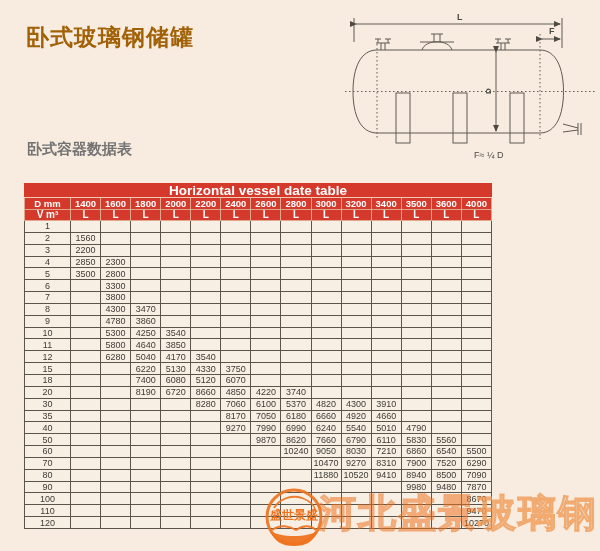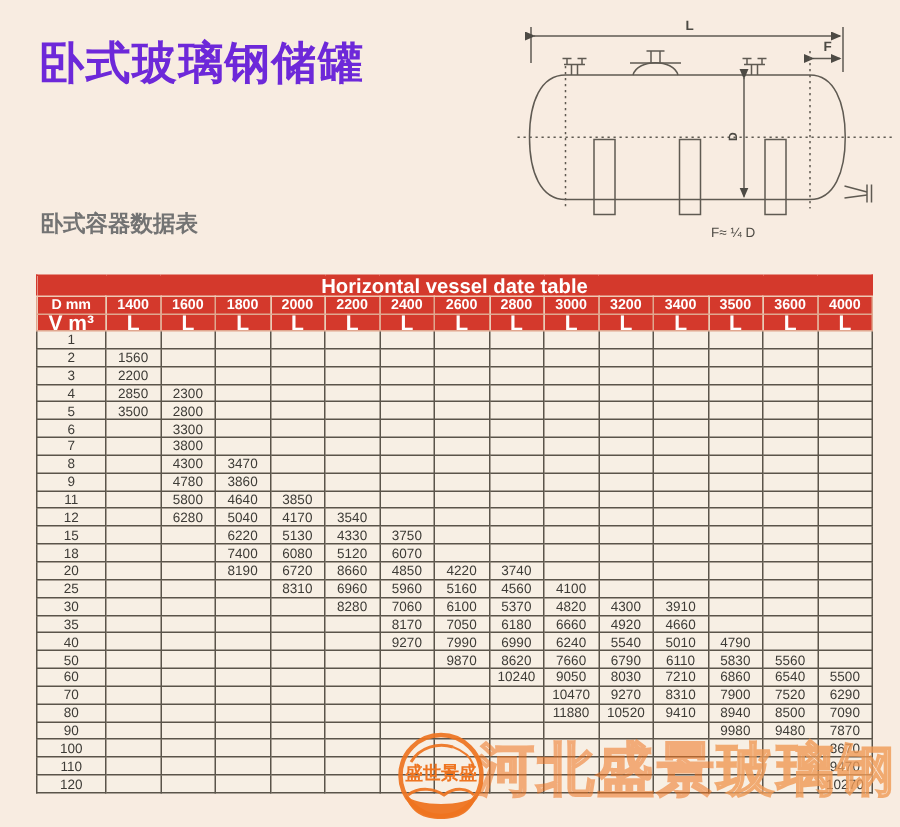--- a/index.html
+++ b/index.html
@@ -4,50 +4,50 @@
 <style>
   html,body{margin:0;padding:0;}
   body{
     width:600px;height:551px;position:relative;overflow:hidden;
     background:#f8ece1;
     font-family:"Liberation Sans", sans-serif;
   }
   .page-title{
     position:absolute;left:26px;top:22px;
     font-family:"DejaVu Serif", serif;
-    font-size:30px;font-weight:bold;color:#6d28d9;letter-spacing:1px;
+    font-size:23px;font-weight:bold;color:#a16207;letter-spacing:1px;
   }
   .page-subtitle{
     position:absolute;left:27px;top:140px;
     font-size:15px;font-weight:bold;color:#737373;
   }
   .diagram{position:absolute;left:344px;top:0;}
   .diagram text{fill:#4d4a44;font-family:"Liberation Sans",sans-serif;}
 
   table.vessel{
-    position:absolute;left:24px;top:183px;width:558px;
+    position:absolute;left:24px;top:183px;width:468px;
     border-collapse:collapse;table-layout:fixed;
   }
   table.vessel th, table.vessel td{
     padding:0;text-align:center;vertical-align:middle;
     font-size:9px;line-height:10px;
     border:1px solid #5a544a;
     overflow:hidden;white-space:nowrap;
   }
   tr.title-row th{
     background:#d4392c;color:#ffffff;
     font-size:13.5px;font-weight:bold;height:13px;
     border:1px solid #d4392c;border-bottom:1px solid #efc9b4;
   }
   tr.diam-row th, tr.unit-row th{
     background:#d4392c;color:#ffffff;font-weight:bold;
     border:1px solid #e0a78f;
   }
   tr.diam-row th{height:11px;font-size:9.5px;margin-top:17px;}
-  tr.unit-row th{height:10px;font-size:14px;}
+  tr.unit-row th{height:10px;font-size:10px;}
   tbody td{
     background:#f7efe4;color:#3d3b36;height:10.85px;
     font-size:9px;
   }
   tbody td.vcol{font-size:9px;}
 
   .watermark{position:absolute;pointer-events:none;}
   .wm-logo{left:262px;top:486px;width:64px;height:62px;}
   .wm-text-svg{left:318px;top:488px;width:282px;height:50px;}
 </style>
@@ -317,20 +317,37 @@
         <td></td>
         <td></td>
         <td></td>
         <td></td>
         <td></td>
         <td></td>
         <td></td>
         <td></td>
       </tr>
       <tr>
+        <td class="vcol">10</td>
+        <td></td>
+        <td>5300</td>
+        <td>4250</td>
+        <td>3540</td>
+        <td></td>
+        <td></td>
+        <td></td>
+        <td></td>
+        <td></td>
+        <td></td>
+        <td></td>
+        <td></td>
+        <td></td>
+        <td></td>
+      </tr>
+      <tr>
         <td class="vcol">11</td>
         <td></td>
         <td>5800</td>
         <td>4640</td>
         <td>3850</td>
         <td></td>
         <td></td>
         <td></td>
         <td></td>
         <td></td>
@@ -395,37 +412,20 @@
         <td class="vcol">20</td>
         <td></td>
         <td></td>
         <td>8190</td>
         <td>6720</td>
         <td>8660</td>
         <td>4850</td>
         <td>4220</td>
         <td>3740</td>
         <td></td>
-        <td></td>
-        <td></td>
-        <td></td>
-        <td></td>
-        <td></td>
-      </tr>
-      <tr>
-        <td class="vcol">25</td>
-        <td></td>
-        <td></td>
-        <td></td>
-        <td>8310</td>
-        <td>6960</td>
-        <td>5960</td>
-        <td>5160</td>
-        <td>4560</td>
-        <td>4100</td>
         <td></td>
         <td></td>
         <td></td>
         <td></td>
         <td></td>
       </tr>
       <tr>
         <td class="vcol">30</td>
         <td></td>
         <td></td>

